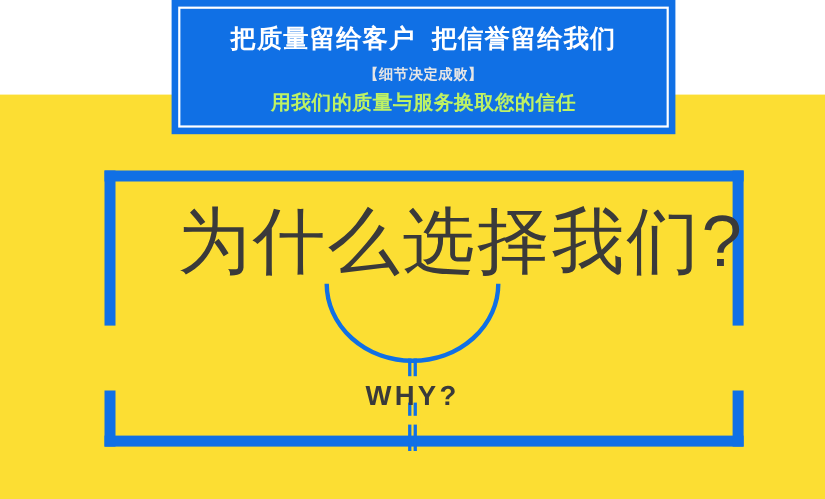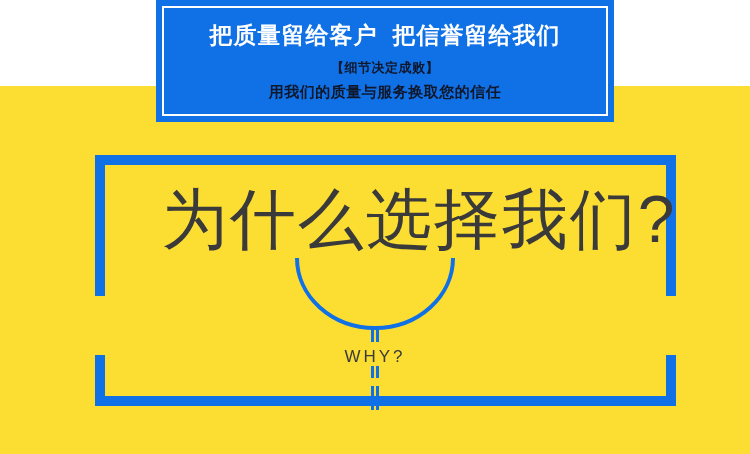--- a/index.html
+++ b/index.html
@@ -59,30 +59,30 @@
     margin-top: 14px;
     color: #ffffff;
     font-size: 23px;
     font-weight: bold;
     letter-spacing: 1px;
     white-space: pre;
     line-height: 1.15;
   }
   .banner-sub1 {
     margin-top: 12px;
-    color: #0f172a;
+    color: #e5e5e5;
     font-size: 13px;
     font-weight: bold;
     letter-spacing: 0.5px;
     line-height: 1.2;
   }
   .banner-sub2 {
     margin-top: 7px;
-    color: #0f172a;
-    font-size: 15px;
+    color: #bef264;
+    font-size: 18px;
     font-weight: bold;
     letter-spacing: 0.5px;
     line-height: 1.2;
   }
 
   
   .frame {
     position: absolute;
     left: 95px;
     top: 155px;
@@ -123,22 +123,22 @@
     height: 160px;
   }
 
   .why-label {
     position: absolute;
     left: 0;
     top: 348px;
     width: 750px;
     text-align: center;
     color: #3a3a3a;
-    font-size: 17px;
-    font-weight: 400;
+    font-size: 25px;
+    font-weight: 700;
     letter-spacing: 3px;
     line-height: 1;
   }
 </style>
 </head>
 <body>
 
 <div id="stage">
 
   <div class="yellow-field"></div>

